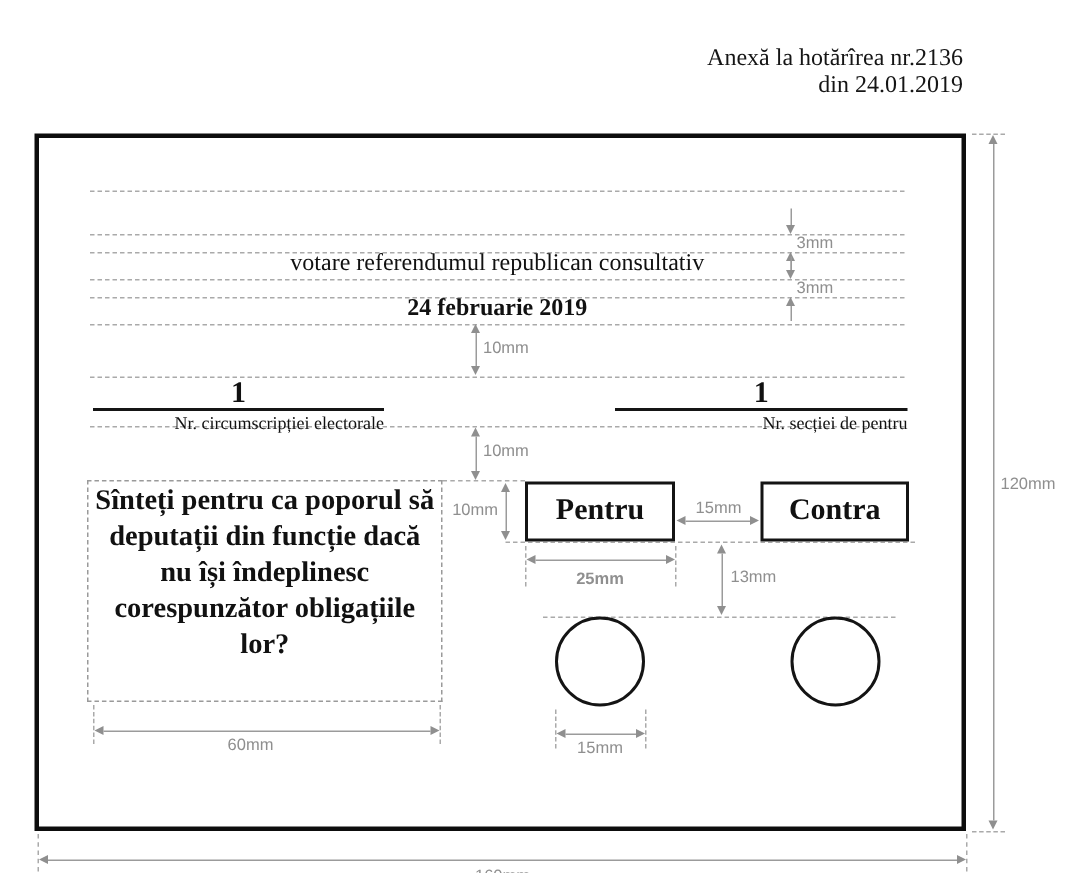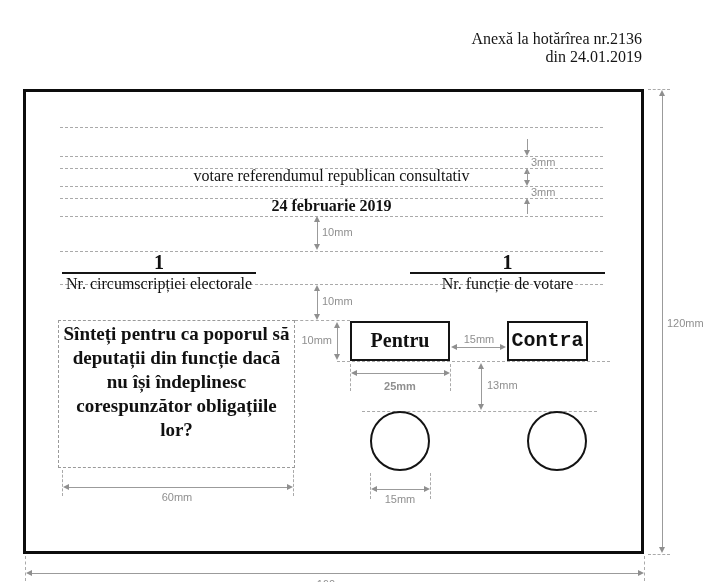--- a/index.html
+++ b/index.html
@@ -17,21 +17,21 @@
   .dash-h{height:0;border-top:1px dashed #aaaaaa;}
   .dash-v{width:0;border-left:1px dashed #aaaaaa;}
 
   
   .bt-title{left:60px;top:104px;width:543px;text-align:center;font-size:26px;font-weight:bold;letter-spacing:.5px;}
   .bt-sub{left:60px;top:143px;width:543px;text-align:center;font-size:16px;}
   .bt-date{left:60px;top:173px;width:543px;text-align:center;font-size:16px;font-weight:bold;}
 
   .numfield .num{position:absolute;left:0;top:0;width:100%;text-align:center;font-size:20px;font-weight:bold;line-height:20px;}
   .numfield .rule{position:absolute;left:0;top:20px;width:100%;height:2px;background:#151515;}
-  .numfield .cap{position:absolute;left:0;top:23px;width:100%;text-align:center;font-size:16px;}
+  .numfield .cap{position:absolute;left:0;top:23px;width:100%;text-align:right;font-size:12px;}
 
   .question-box{left:58px;top:296px;width:237px;height:148px;border:1px dashed #9a9a9a;box-sizing:border-box;}
   .qline{position:relative;width:100%;text-align:center;font-size:19px;font-weight:bold;line-height:24px;white-space:nowrap;}
   .question-inner{position:absolute;left:0;top:1px;width:100%;}
 
   .opt-box{width:100px;height:40px;border:2px solid #141414;box-sizing:border-box;background:#fff;
            text-align:center;font-size:20px;font-weight:bold;line-height:35px;}
   .circle{width:60px;height:60px;border:2px solid #141414;border-radius:50%;box-sizing:border-box;background:#fff;}
 
   
@@ -74,35 +74,35 @@
 
   <div class="abs numfield" style="left:62px;top:228px;width:194px;height:38px;">
     <div class="num">1</div>
     <div class="rule"></div>
     <div class="cap">Nr. circumscripției electorale</div>
   </div>
 
   <div class="abs numfield" style="left:410px;top:228px;width:195px;height:38px;">
     <div class="num">1</div>
     <div class="rule"></div>
-    <div class="cap">Nr. funcție de votare</div>
+    <div class="cap">Nr. secției de pentru</div>
   </div>
 
   <div class="abs question-box">
     <div class="question-inner">
       <div class="qline">Sînteți pentru ca poporul să</div>
       <div class="qline">deputații din funcție dacă</div>
       <div class="qline">nu își îndeplinesc</div>
       <div class="qline">corespunzător obligațiile</div>
       <div class="qline">lor?</div>
     </div>
   </div>
 
   <div class="abs opt-box" style="left:350px;top:297px;">Pentru</div>
-  <div class="abs opt-box" style="left:507px;top:297px;width:81px;font-family:Liberation Mono, monospace;">Contra</div>
+  <div class="abs opt-box" style="left:507px;top:297px;width:99px;">Contra</div>
 
   <div class="abs circle" style="left:370px;top:387px;"></div>
   <div class="abs circle" style="left:527px;top:387px;"></div>
 
   <div>
     <div class="abs vline" style="left:527px;top:115px;height:11px;"></div>
     <div class="abs tri tri-down" style="left:524px;top:126px;"></div>
     <div class="abs dim-label" style="left:531px;top:132px;">3mm</div>
     <div class="abs tri tri-up" style="left:524px;top:144px;"></div>
     <div class="abs vline" style="left:527px;top:150px;height:10px;"></div>
@@ -168,21 +168,21 @@
     <div class="abs tri tri-right" style="left:424px;top:462px;"></div>
     <div class="abs dim-label tc" style="left:370px;top:469px;width:60px;">15mm</div>
   </div>
 
   <div>
     <div class="abs dash-v" style="left:62px;top:446px;height:26px;"></div>
     <div class="abs dash-v" style="left:293px;top:446px;height:26px;"></div>
     <div class="abs tri tri-left" style="left:63px;top:460px;"></div>
     <div class="abs hline" style="left:69px;top:463px;width:218px;"></div>
     <div class="abs tri tri-right" style="left:287px;top:460px;"></div>
-    <div class="abs dim-label tc" style="left:147px;top:467px;width:60px;">60mm</div>
+    <div class="abs dim-label tc" style="left:137px;top:467px;width:60px;">60mm</div>
   </div>
 
   <div>
     <div class="abs dash-v" style="left:25px;top:532px;height:25px;"></div>
     <div class="abs dash-v" style="left:644px;top:532px;height:25px;"></div>
     <div class="abs tri tri-left" style="left:26px;top:546px;"></div>
     <div class="abs hline" style="left:32px;top:549px;width:606px;"></div>
     <div class="abs tri tri-right" style="left:638px;top:546px;"></div>
     <div class="abs dim-label tc" style="left:300px;top:554px;width:70px;">160mm</div>
   </div>

